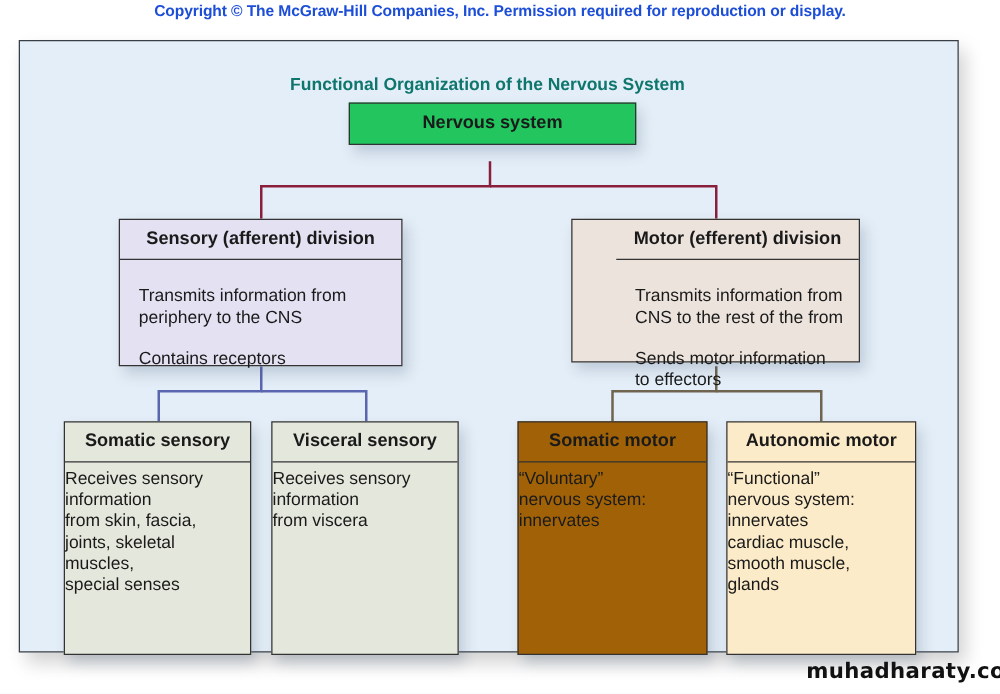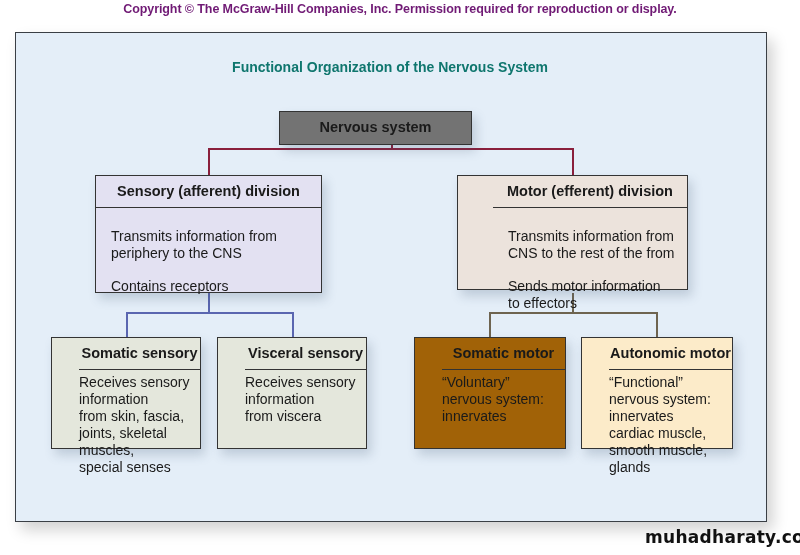--- a/index.html
+++ b/index.html
@@ -5,21 +5,21 @@
   html, body { margin:0; padding:0; }
   body {
     width:800px; height:555px; position:relative; overflow:hidden;
     background:#ffffff;
     font-family:"Liberation Sans", sans-serif;
     color:#1a1a1a;
   }
   .copyright {
     position:absolute; left:0; top:0; width:800px; height:18px;
     text-align:center; font-size:12.5px; font-weight:bold; line-height:18px;
-    letter-spacing:-0.1px; color:#701a75;
+    letter-spacing:-0.1px; color:#1d4ed8;
   }
   .panel {
     position:absolute; left:15px; top:32px; width:750px; height:488px;
     background:#e4eef8; border:1.5px solid #3a3f45;
     box-shadow: 6px 8px 14px rgba(0,0,0,0.18);
   }
   .title {
     position:absolute; left:0; top:59px; width:780px; text-align:center;
     font-size:14px; font-weight:bold; color:#0f766e;
   }
@@ -28,29 +28,29 @@
     box-shadow: 4px 6px 10px rgba(60,80,110,0.22);
   }
   .box .hdr {
     font-weight:bold; font-size:14.5px; text-align:center;
     border-bottom:1.5px solid #333; box-sizing:border-box;
   }
   .box .body {
     font-size:14px; line-height:17px;
   }
   .root {
-    left:279px; top:111px; width:193px; height:34px; background:#737373;
+    left:279px; top:82px; width:230px; height:34px; background:#22c55e;
   }
   .root .hdr { border-bottom:none; line-height:31px; }
   .sensory { left:95px; top:175px; width:227px; height:118px; background:#e3e1f2; }
   .motor { left:457px; top:175px; width:231px; height:115px; background:#ece3dc;padding-left:35px; }
   .sensory .hdr, .motor .hdr { height:32px; line-height:31px; }
   .sensory .body, .motor .body { padding:4px 0 0 15px; text-align:left; }
   .body p { margin:16px 0 6px 0; }
-  .leaf { top:337px; height:112px;padding-left:27px; }
+  .leaf { top:337px; height:187px; }
   .leaf .hdr { height:32px; line-height:31px; font-size:14.5px; }
   .leaf .body { padding-top:4px; }
   .somsens { left:51px; width:150px; background:#e4e7dc; }
   .viscsens { left:217px; width:150px; background:#e4e7dc; }
   .sommotor { left:414px; width:152px; background:#a16207; }
   .automotor { left:581px; width:152px; background:#fcebc9; }
   svg.lines { position:absolute; left:0; top:0; }
   .watermark {
     position:absolute; left:645px; top:527px; font-size:17px; font-weight:bold;
     color:#111; letter-spacing:0.3px;

